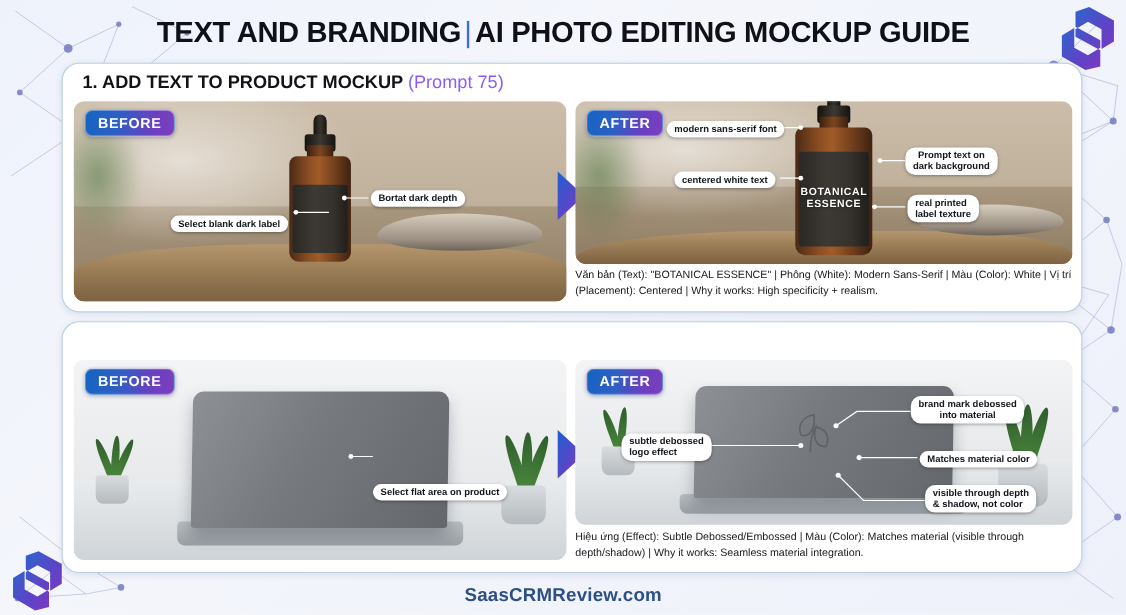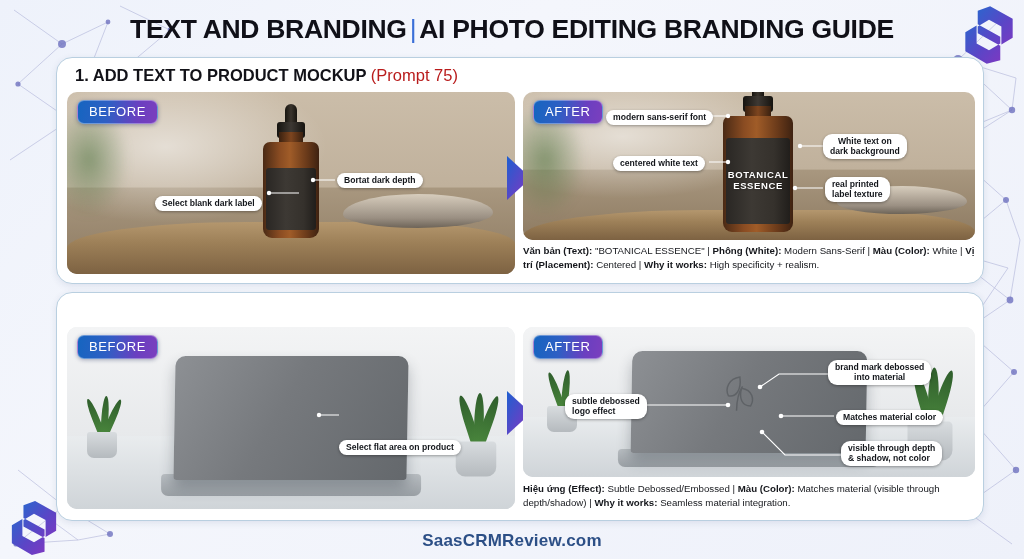--- a/index.html
+++ b/index.html
@@ -42,21 +42,21 @@
     overflow: hidden;
   }
   #card-1 { left: 56px; top: 57px; width: 928px; height: 227px; }
   #card-2 { left: 56px; top: 292px; width: 928px; height: 229px; }
 
   .card-head {
     position: absolute; left: 18px; top: 8px;
     font-size: 16.5px; font-weight: 700; color: #121218;
     white-space: nowrap;
   }
-  .card-head .prompt-no { font-weight: 400; color: #b91c1c; margin-top: 12px; }
+  .card-head .prompt-no { font-weight: 400; color: #8b5cf6; margin-top: 12px; }
 
   
   .panel {
     position: absolute; top: 34px;
     border-radius: 10px; overflow: hidden;
   }
   .panel-before { left: 10px; width: 448px; height: 182px; }
   .panel-after  { left: 466px; width: 452px; }
   #card-1 .panel-after { height: 148px; }
   #card-2 .panel-after { height: 150px; }
@@ -181,21 +181,21 @@
     opacity: .55;
   }
 
   
   .ba-badge {
     position: absolute; left: 10px; top: 8px;
     padding: 3px 11px 4px;
     border-radius: 7px;
     background: linear-gradient(100deg, #1565c0 0%, #2f5fc4 38%, #6b3fc0 75%, #7b3fbe 100%);
     color: #ffffff;
-    font-size: 13px; font-weight: 400; letter-spacing: .6px;
+    font-size: 13px; font-weight: 700; letter-spacing: .6px;
     box-shadow: 0 1px 4px rgba(20,30,80,.35);
     border: 1px solid rgba(255,255,255,.35);
   }
 
   
   .arrow-sep { position: absolute; width: 30px; height: 48px; }
   #card-1 .arrow-sep { left: 448px; top: 96px; }
   #card-2 .arrow-sep { left: 448px; top: 96px; }
 
   
@@ -211,21 +211,21 @@
   }
   .leader-svg { position: absolute; inset: 0; width: 100%; height: 100%; pointer-events: none; }
 
   
   .caption {
     position: absolute; left: 466px; width: 454px;
     font-size: 9.7px; line-height: 1.42; color: #15171c;
   }
   #card-1 .caption { top: 186px; }
   #card-2 .caption { top: 189px; }
-  .caption b { font-weight: 700; }
+  .caption b { font-weight: 400; }
 
   
   .footer-brand {
     position: absolute; left: 0; bottom: 8px; width: 1024px;
     text-align: center;
     font-size: 17px; font-weight: 600; color: #2c4f86;
     letter-spacing: .2px;
   }
 </style>
 </head>
@@ -276,21 +276,21 @@
     </linearGradient>
   </defs>
   <path d="M52 4 L92 26 L92 60 L72 72 L72 40 L50 28 L30 40 L30 52 L70 74 L70 100 L46 106 L8 84 L8 50 L28 38 L28 70 L50 82 L70 70 L70 58 L30 36 L30 12 Z" fill="url(#lg1)"></path>
 </svg>
 
 <svg class="logo-mark logo-bl" viewBox="0 0 100 110">
   <path d="M52 4 L92 26 L92 60 L72 72 L72 40 L50 28 L30 40 L30 52 L70 74 L70 100 L46 106 L8 84 L8 50 L28 38 L28 70 L50 82 L70 70 L70 58 L30 36 L30 12 Z" fill="url(#lg1)"></path>
 </svg>
 
 <div class="page-title">
-  <span>TEXT AND BRANDING</span><span class="bar">|</span><span>AI PHOTO EDITING BRANDING GUIDE</span>
+  <span>TEXT AND BRANDING</span><span class="bar">|</span><span>AI PHOTO EDITING MOCKUP GUIDE</span>
 </div>
 
 <div class="card" id="card-1">
 
   <div class="card-head">
     <span>1.</span>
     <span>ADD TEXT TO PRODUCT MOCKUP</span>
     <span class="prompt-no">(Prompt 75)</span>
   </div>
 
@@ -354,21 +354,21 @@
         <line x1="186" y1="70" x2="205" y2="70" stroke="#fff" stroke-width="1.1"></line>
         <circle cx="205" cy="70" r="2.2" fill="#fff"></circle>
         <line x1="277" y1="54" x2="300" y2="54" stroke="#fff" stroke-width="1.1"></line>
         <circle cx="277" cy="54" r="2.2" fill="#fff"></circle>
         <line x1="272" y1="96" x2="300" y2="96" stroke="#fff" stroke-width="1.1"></line>
         <circle cx="272" cy="96" r="2.2" fill="#fff"></circle>
       </svg>
 
       <div class="callout" style="left:83px; top:18px;">modern sans-serif font</div>
       <div class="callout" style="left:90px; top:64px;">centered white text</div>
-      <div class="callout" style="left:300px; top:42px; text-align:center;">White text on
+      <div class="callout" style="left:300px; top:42px; text-align:center;">Prompt text on
 dark background</div>
       <div class="callout" style="left:302px; top:85px;">real printed
 label texture</div>
     </div>
     <div class="ba-badge">AFTER</div>
   </div>
 
   <div class="caption">
     <b>Văn bản (Text):</b><span> "BOTANICAL ESSENCE" | </span><b>Phông (White):</b><span> Modern Sans-Serif | </span><b>Màu (Color):</b><span> White | </span><b>Vị trí (Placement):</b><span> Centered | </span><b>Why it works:</b><span> High specificity + realism.</span>
   </div>

